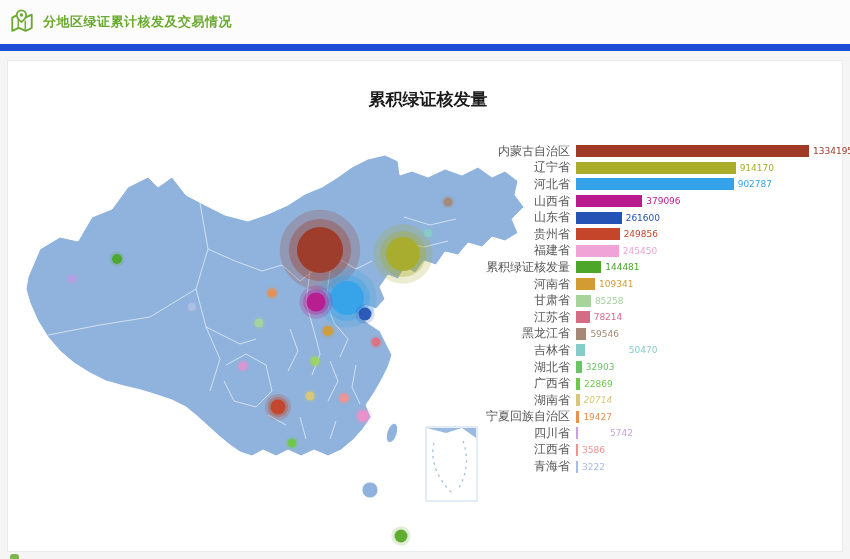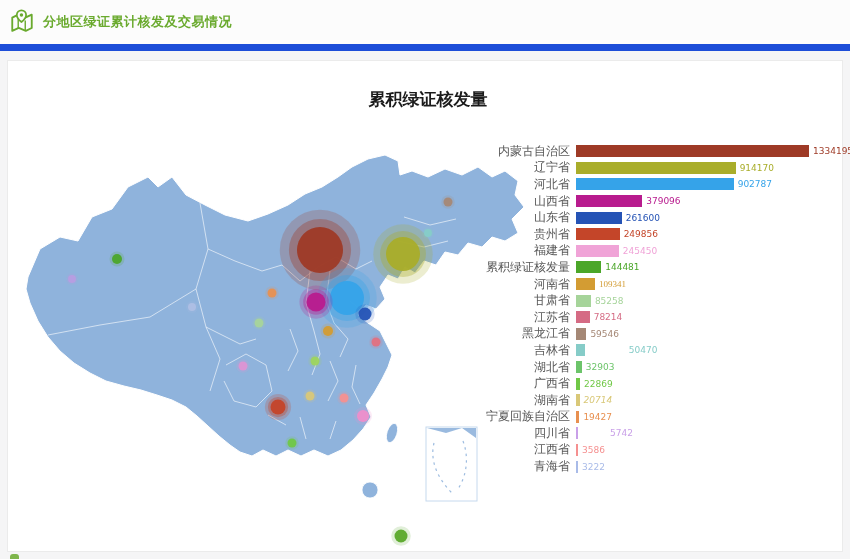--- a/index.html
+++ b/index.html
@@ -195,21 +195,21 @@
         <span class="bar-value" style="color: rgb(240, 163, 215);">245450</span>
       </div>
       <div class="bar-row">
         <span class="bar-label">累积绿证核发量</span>
         <div class="bar" style="width: 25.2317px; background: rgb(75, 166, 41);"></div>
         <span class="bar-value" style="color: rgb(75, 166, 41); text-align: center;">144481</span>
       </div>
       <div class="bar-row">
         <span class="bar-label">河南省</span>
         <div class="bar" style="width: 19.095px; background: rgb(211, 156, 51);"></div>
-        <span class="bar-value" style="color: rgb(211, 156, 51); font-family: Liberation Serif, serif;">109341</span>
+        <span class="bar-value" style="color: rgb(211, 156, 51);">109341</span>
       </div>
       <div class="bar-row">
         <span class="bar-label">甘肃省</span>
         <div class="bar" style="width: 14.8892px; background: rgb(166, 212, 154);"></div>
         <span class="bar-value" style="color: rgb(166, 212, 154);">85258</span>
       </div>
       <div class="bar-row">
         <span class="bar-label">江苏省</span>
         <div class="bar" style="width: 13.6591px; background: rgb(213, 107, 132);"></div>
         <span class="bar-value" style="color: rgb(213, 107, 132);">78214</span>

